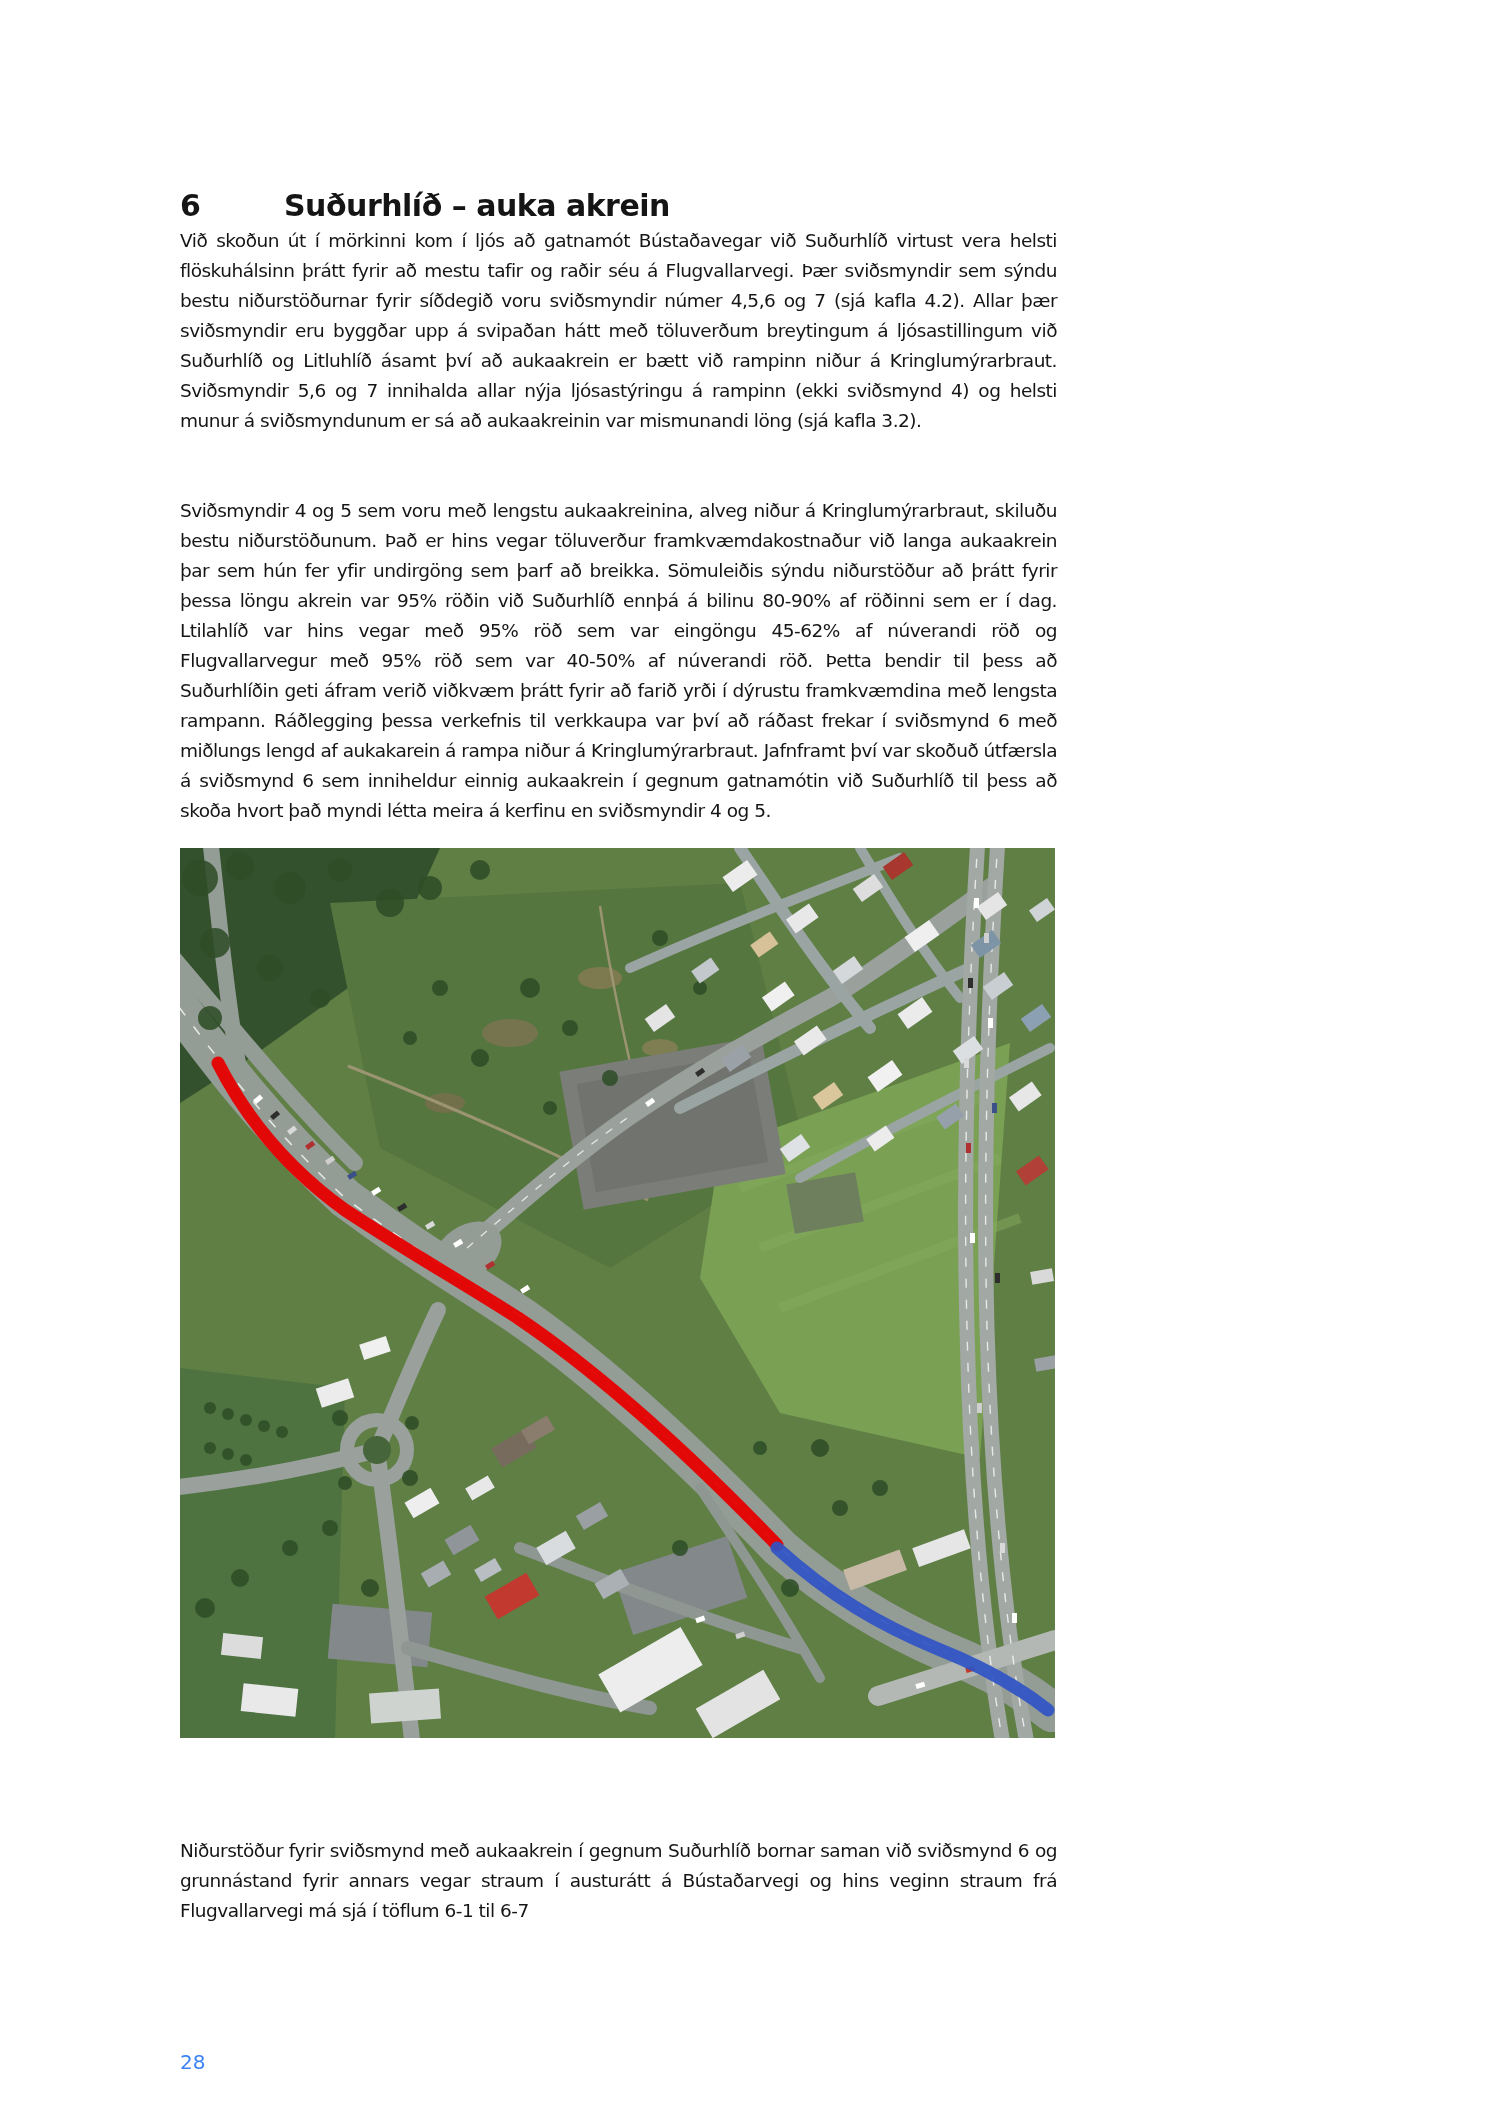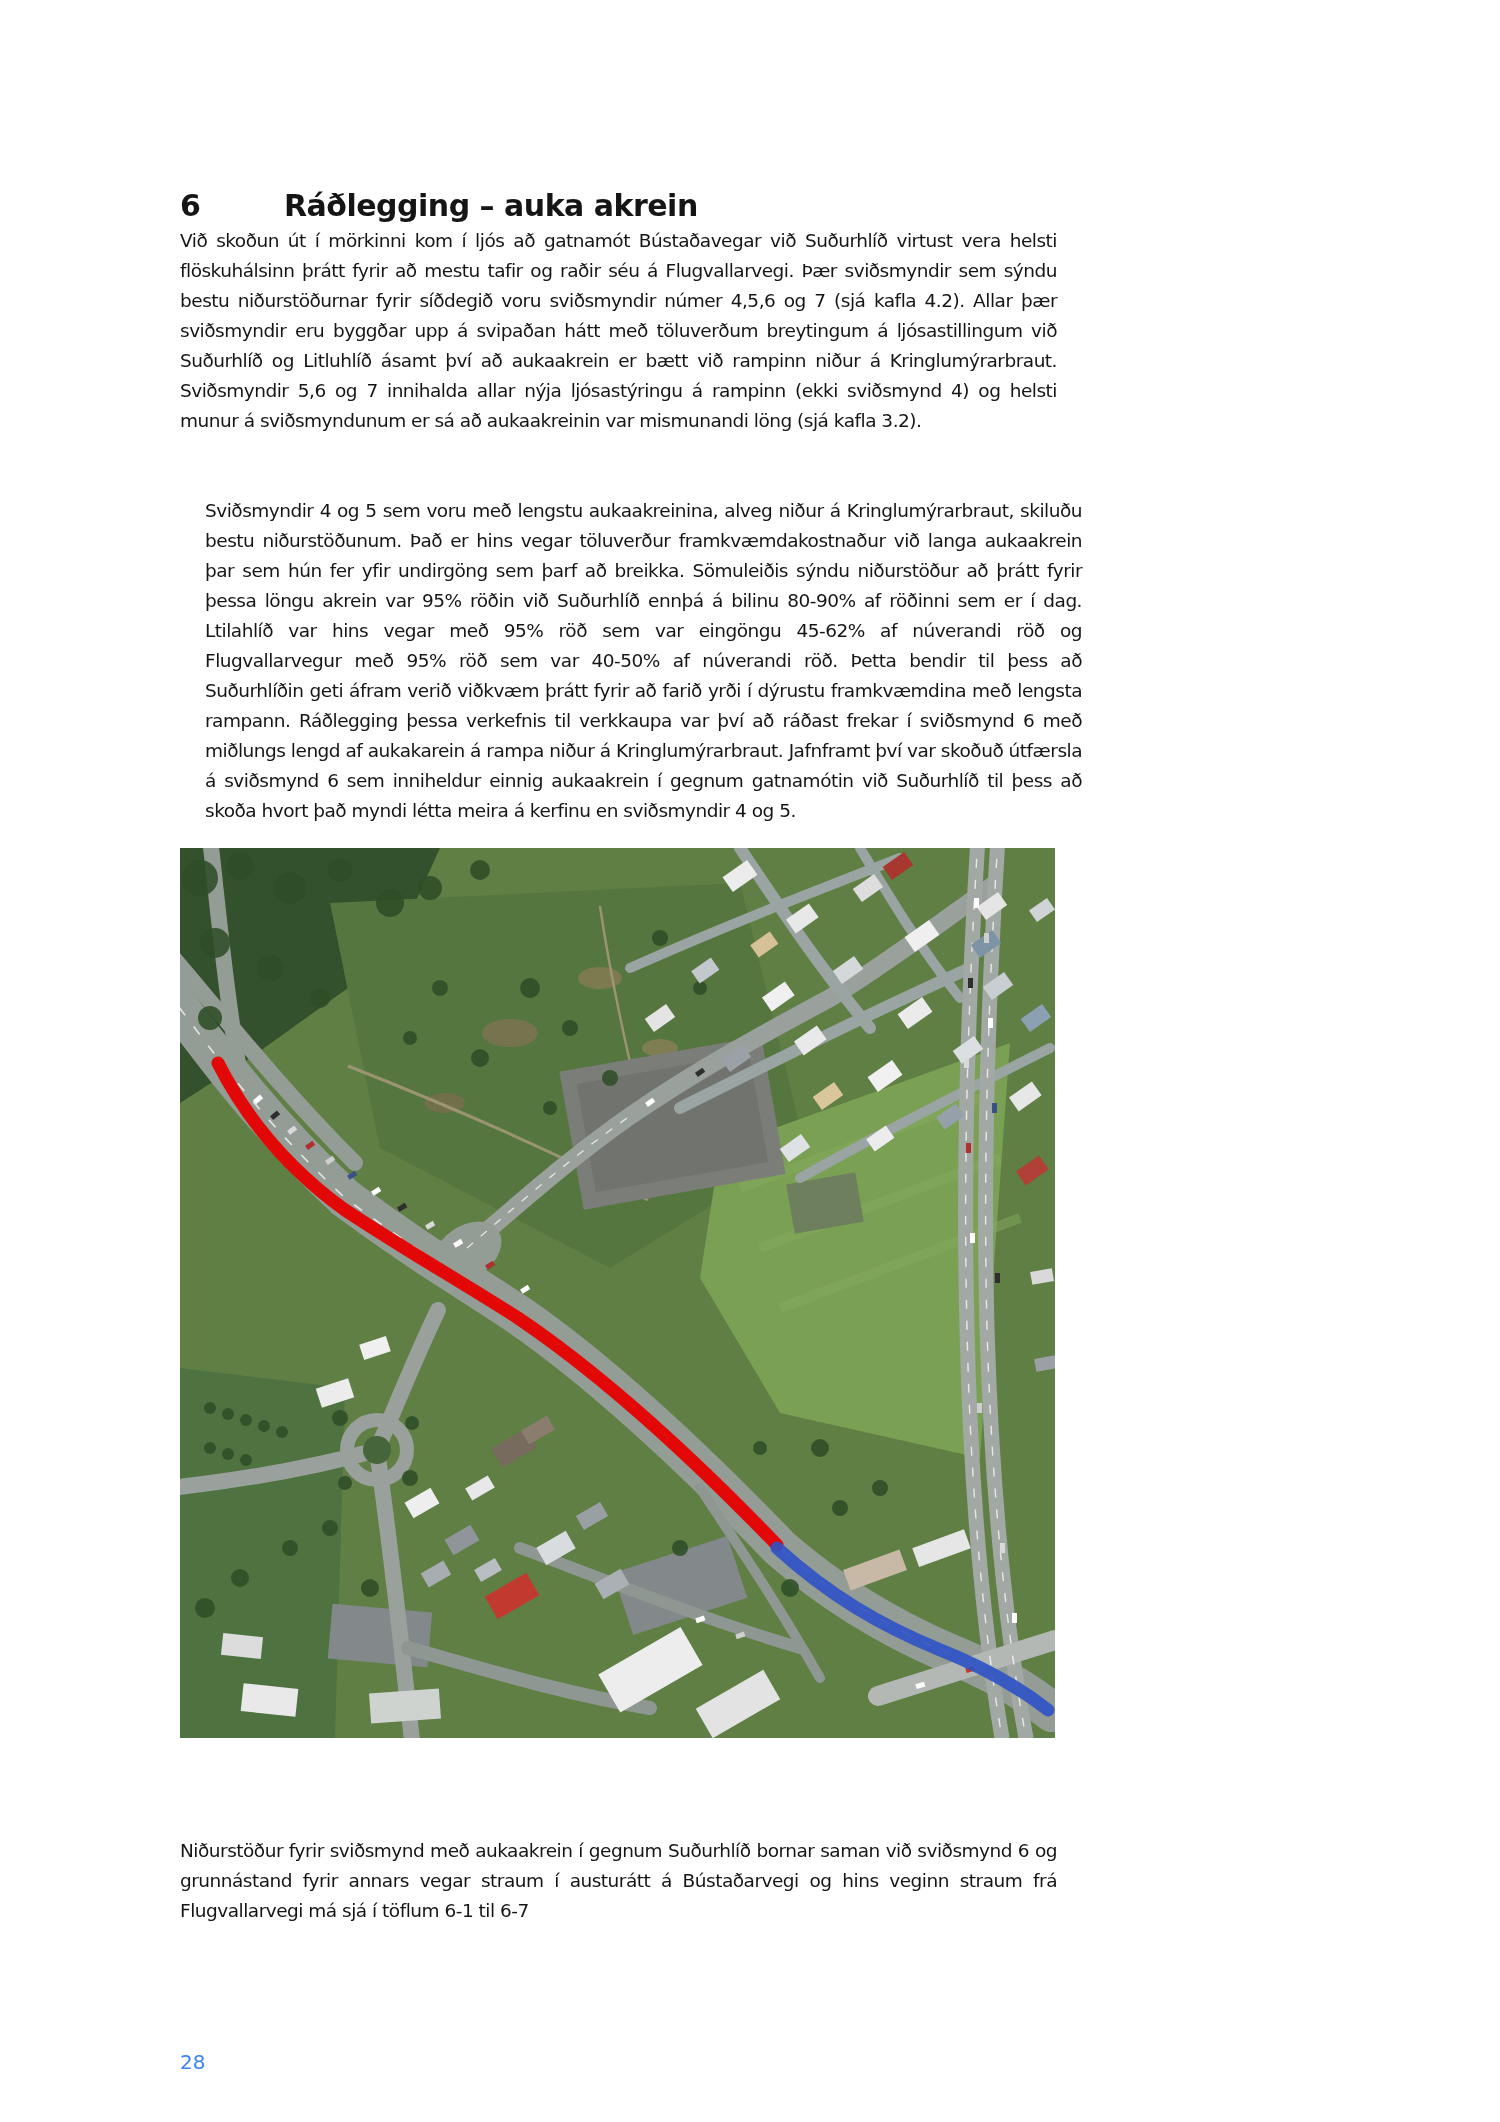--- a/index.html
+++ b/index.html
@@ -19,21 +19,21 @@
     white-space:nowrap;
   }
   .heading .num{display:inline-block; width:104px;}
   .bodytext{
     position:absolute;
     left:180px; width:877px;
     font-size:18.5px; line-height:30px; letter-spacing:-0.5px;
     text-align:justify;
   }
   #para1{top:226px;}
-  #para2{top:496px;margin-left:25px;}
+  #para2{top:496px;}
   #para3{top:1836px;}
   .figure{
     position:absolute;
     left:180px; top:848px; width:875px; height:890px;
     overflow:hidden;
   }
   .figure svg{display:block;}
   .caption{
     position:absolute;
     left:180px; top:1758px; width:877px;
@@ -48,21 +48,21 @@
     left:180px; top:2050px;
     font-size:20px; color:#3b82f6;
   }
 </style>
 </head>
 <body>
 
 <div class="page">
 
   <div class="heading">
-    <span class="num">6</span><span>Ráðlegging – auka akrein</span>
+    <span class="num">6</span><span>Suðurhlíð – auka akrein</span>
   </div>
 
   <div class="bodytext" id="para1">Við skoðun út í mörkinni kom í ljós að gatnamót Bústaðavegar við Suðurhlíð virtust vera helsti flöskuhálsinn þrátt fyrir að mestu tafir og raðir séu á Flugvallarvegi.  Þær sviðsmyndir sem sýndu bestu niðurstöðurnar fyrir síðdegið voru sviðsmyndir númer 4,5,6 og 7 (sjá kafla 4.2).  Allar þær sviðsmyndir eru byggðar upp á svipaðan hátt með töluverðum breytingum á ljósastillingum við Suðurhlíð og Litluhlíð ásamt því að aukaakrein er bætt við rampinn niður á Kringlumýrarbraut. Sviðsmyndir 5,6 og 7 innihalda allar nýja ljósastýringu á rampinn (ekki sviðsmynd 4) og helsti munur á sviðsmyndunum er sá að aukaakreinin var mismunandi löng (sjá kafla 3.2).</div>
 
   <div class="bodytext" id="para2">Sviðsmyndir 4 og 5 sem voru með lengstu aukaakreinina, alveg niður á Kringlumýrarbraut, skiluðu bestu niðurstöðunum.  Það er hins vegar töluverður framkvæmdakostnaður við langa aukaakrein þar sem hún fer yfir undirgöng sem þarf að breikka.  Sömuleiðis sýndu niðurstöður að þrátt fyrir þessa löngu akrein var 95% röðin við Suðurhlíð ennþá á bilinu 80-90% af röðinni sem er í dag. Ltilahlíð var hins vegar með 95% röð sem var eingöngu 45-62% af núverandi röð og Flugvallarvegur með 95% röð sem var 40-50% af núverandi röð.  Þetta bendir til þess að Suðurhlíðin geti áfram verið viðkvæm þrátt fyrir að farið yrði í dýrustu framkvæmdina með lengsta rampann.  Ráðlegging þessa verkefnis til verkkaupa var því að ráðast frekar í sviðsmynd 6 með miðlungs lengd af aukakarein á rampa niður á Kringlumýrarbraut.  Jafnframt því var skoðuð útfærsla á sviðsmynd 6 sem inniheldur einnig aukaakrein í gegnum gatnamótin við Suðurhlíð til þess að skoða hvort það myndi létta meira á kerfinu en sviðsmyndir 4 og 5.</div>
 
   <div class="figure">
     <svg width="875" height="890" viewBox="0 0 875 890" xmlns="http://www.w3.org/2000/svg">
 
       <rect x="0" y="0" width="875" height="890" fill="#5f7f45"></rect>

